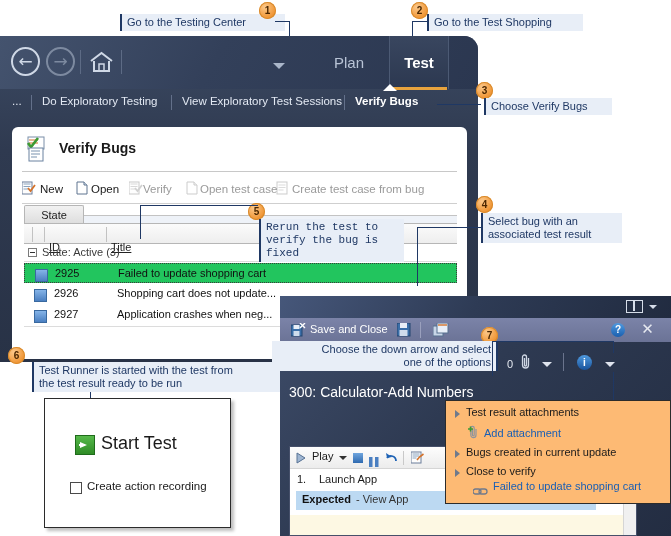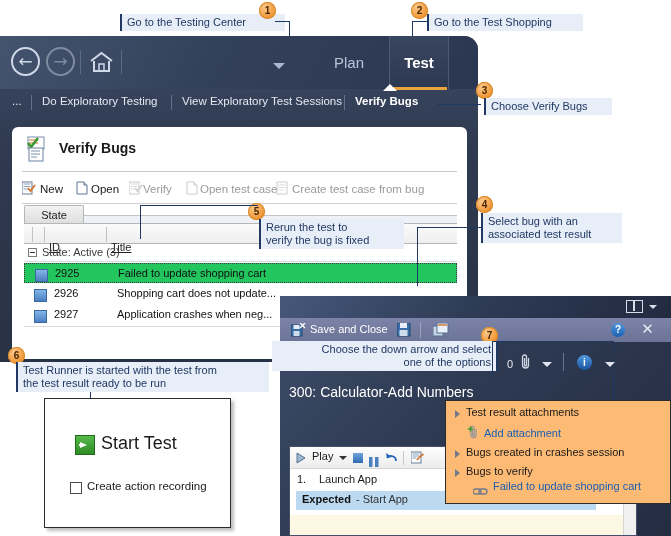--- a/index.html
+++ b/index.html
@@ -325,27 +325,27 @@
 <div class="callout-num" style="left:476px;top:82px;">3</div>
 <div class="callout-text" style="left:484px;top:98px;width:117px;">Choose Verify Bugs</div>
 
 <div class="callout-num" style="left:476px;top:196px;">4</div>
 <div class="callout-text" style="left:481px;top:213px;width:130px;">Select bug with an
 associated test result</div>
 <div class="lead lead-h" style="left:417px;top:227px;width:64px;"></div>
 <div class="lead lead-v" style="left:417px;top:227px;height:59px;"></div>
 
 <div class="callout-num" style="left:248px;top:203px;">5</div>
-<div class="callout-text" style="left:259px;top:219px;width:134px;">Rerun the test to
+<div class="callout-text" style="left:259px;top:219px;width:134px;font-family:Liberation Mono, monospace;">Rerun the test to
 verify the bug is fixed</div>
 <div class="lead lead-v" style="left:140px;top:205px;height:34px;"></div>
 <div class="lead lead-h" style="left:140px;top:205px;width:118px;"></div>
 
 <div class="callout-num" style="left:8px;top:347px;">6</div>
-<div class="callout-text" style="left:16px;top:362px;width:242px;">Test Runner is started with the test from
+<div class="callout-text" style="left:32px;top:362px;width:242px;">Test Runner is started with the test from
 the test result ready to be run</div>
 <div class="lead lead-v" style="left:90px;top:392px;height:34px;"></div>
 
 <div id="start-box">
   <div id="start-test-icon"></div>
   <div id="start-test-label">Start Test</div>
   <div id="rec-check"></div>
   <div id="rec-label">Create action recording</div>
 </div>
 
@@ -426,21 +426,21 @@
             <rect x="0" y="1" width="10" height="11" fill="#fdfdfd" stroke="#6a7d99"></rect>
             <path d="M1.5 3 h7 M1.5 5 h7 M1.5 7 h4" stroke="#8ba3be" stroke-width="1"></path>
             <path d="M6 9 l2.5 -3 l4 -3" fill="none" stroke="#d4722a" stroke-width="1.6"></path>
           </svg>
         </div>
       </div>
       <div id="step-num">1.</div>
       <div id="step-name">Launch App</div>
       <div id="expected-row">
         <div id="expected-lbl">Expected</div>
-        <div id="expected-val">- Start App</div>
+        <div id="expected-val">- View App</div>
       </div>
       <div id="steps-yellowband"></div>
       <div id="steps-scroll"></div>
     </div>
   </div>
 </div>
 
 <div class="callout-num" style="left:481px;top:327px;">7</div>
 <div class="callout-text" style="left:272px;top:341px;width:214px;text-align:right;border-left:none;border-right:2px solid #1f3864;padding-right:5px;">Choose the down arrow and select
 one of the options</div>
@@ -453,23 +453,23 @@
   <div class="dd-tri" style="left:9px;top:9px;"></div>
   <div class="dd-group" style="left:20px;top:5px;">Test result attachments</div>
   <div id="dd-clip">
     <svg width="12" height="14" viewBox="0 0 12 14">
       <path d="M8 4 v6 a2.6 2.6 0 0 1 -5.2 0 v-7 a1.7 1.7 0 0 1 3.4 0 v7 a0.9 0.9 0 0 1 -1.8 0 v-6" fill="none" stroke="#8d949e" stroke-width="1.2"></path>
       <path d="M0 1 h5 M2.5 -1.5 v5" stroke="#3c9a33" stroke-width="1.6" transform="translate(0,3)"></path>
     </svg>
   </div>
   <div class="dd-link" style="left:38px;top:26px;">Add attachment</div>
   <div class="dd-tri" style="left:9px;top:49px;"></div>
-  <div class="dd-group" style="left:20px;top:45px;">Bugs created in crashes session</div>
+  <div class="dd-group" style="left:20px;top:45px;">Bugs created in current update</div>
   <div class="dd-tri" style="left:9px;top:68px;"></div>
-  <div class="dd-group" style="left:20px;top:64px;">Bugs to verify</div>
+  <div class="dd-group" style="left:20px;top:64px;">Close to verify</div>
   <div id="dd-chain">
     <svg width="15" height="9" viewBox="0 0 15 9">
       <rect x="0" y="2" width="8" height="5" rx="2.5" fill="none" stroke="#6f7a8c" stroke-width="1.3"></rect>
       <rect x="6" y="2" width="8" height="5" rx="2.5" fill="none" stroke="#6f7a8c" stroke-width="1.3"></rect>
     </svg>
   </div>
   <div class="dd-link" style="left:47px;top:79px;">Failed to update shopping cart</div>
 </div>
 
 </body></html>

